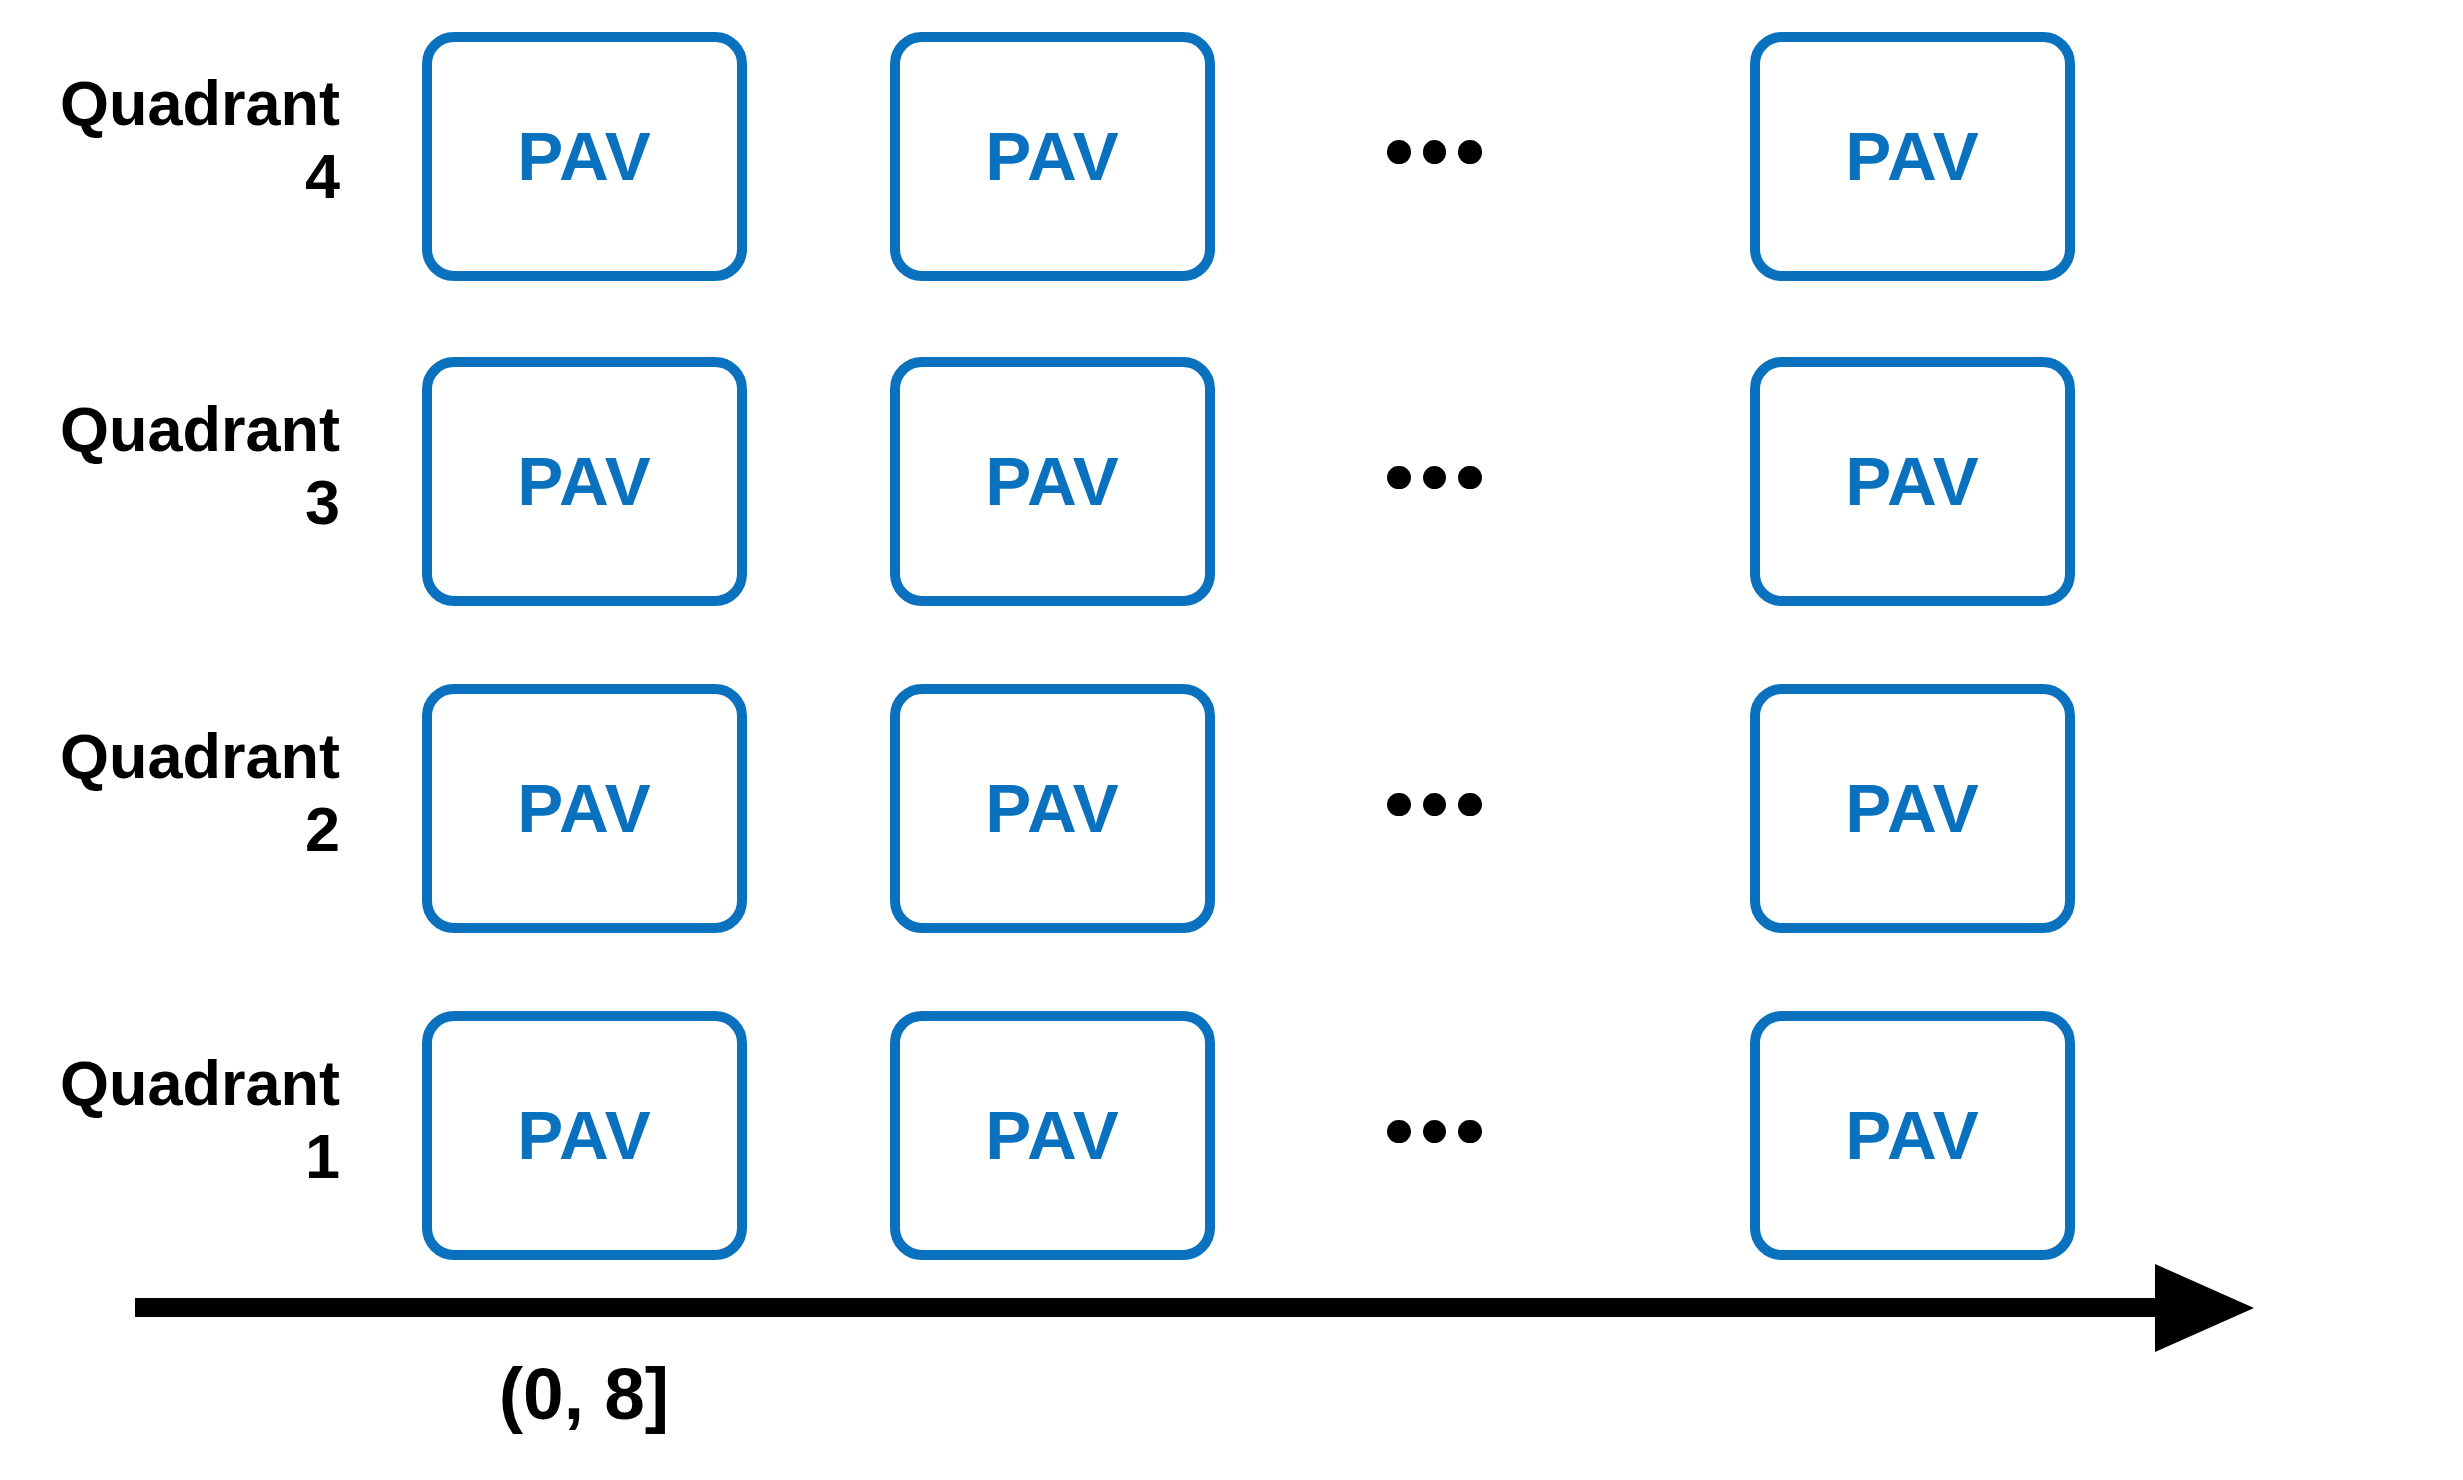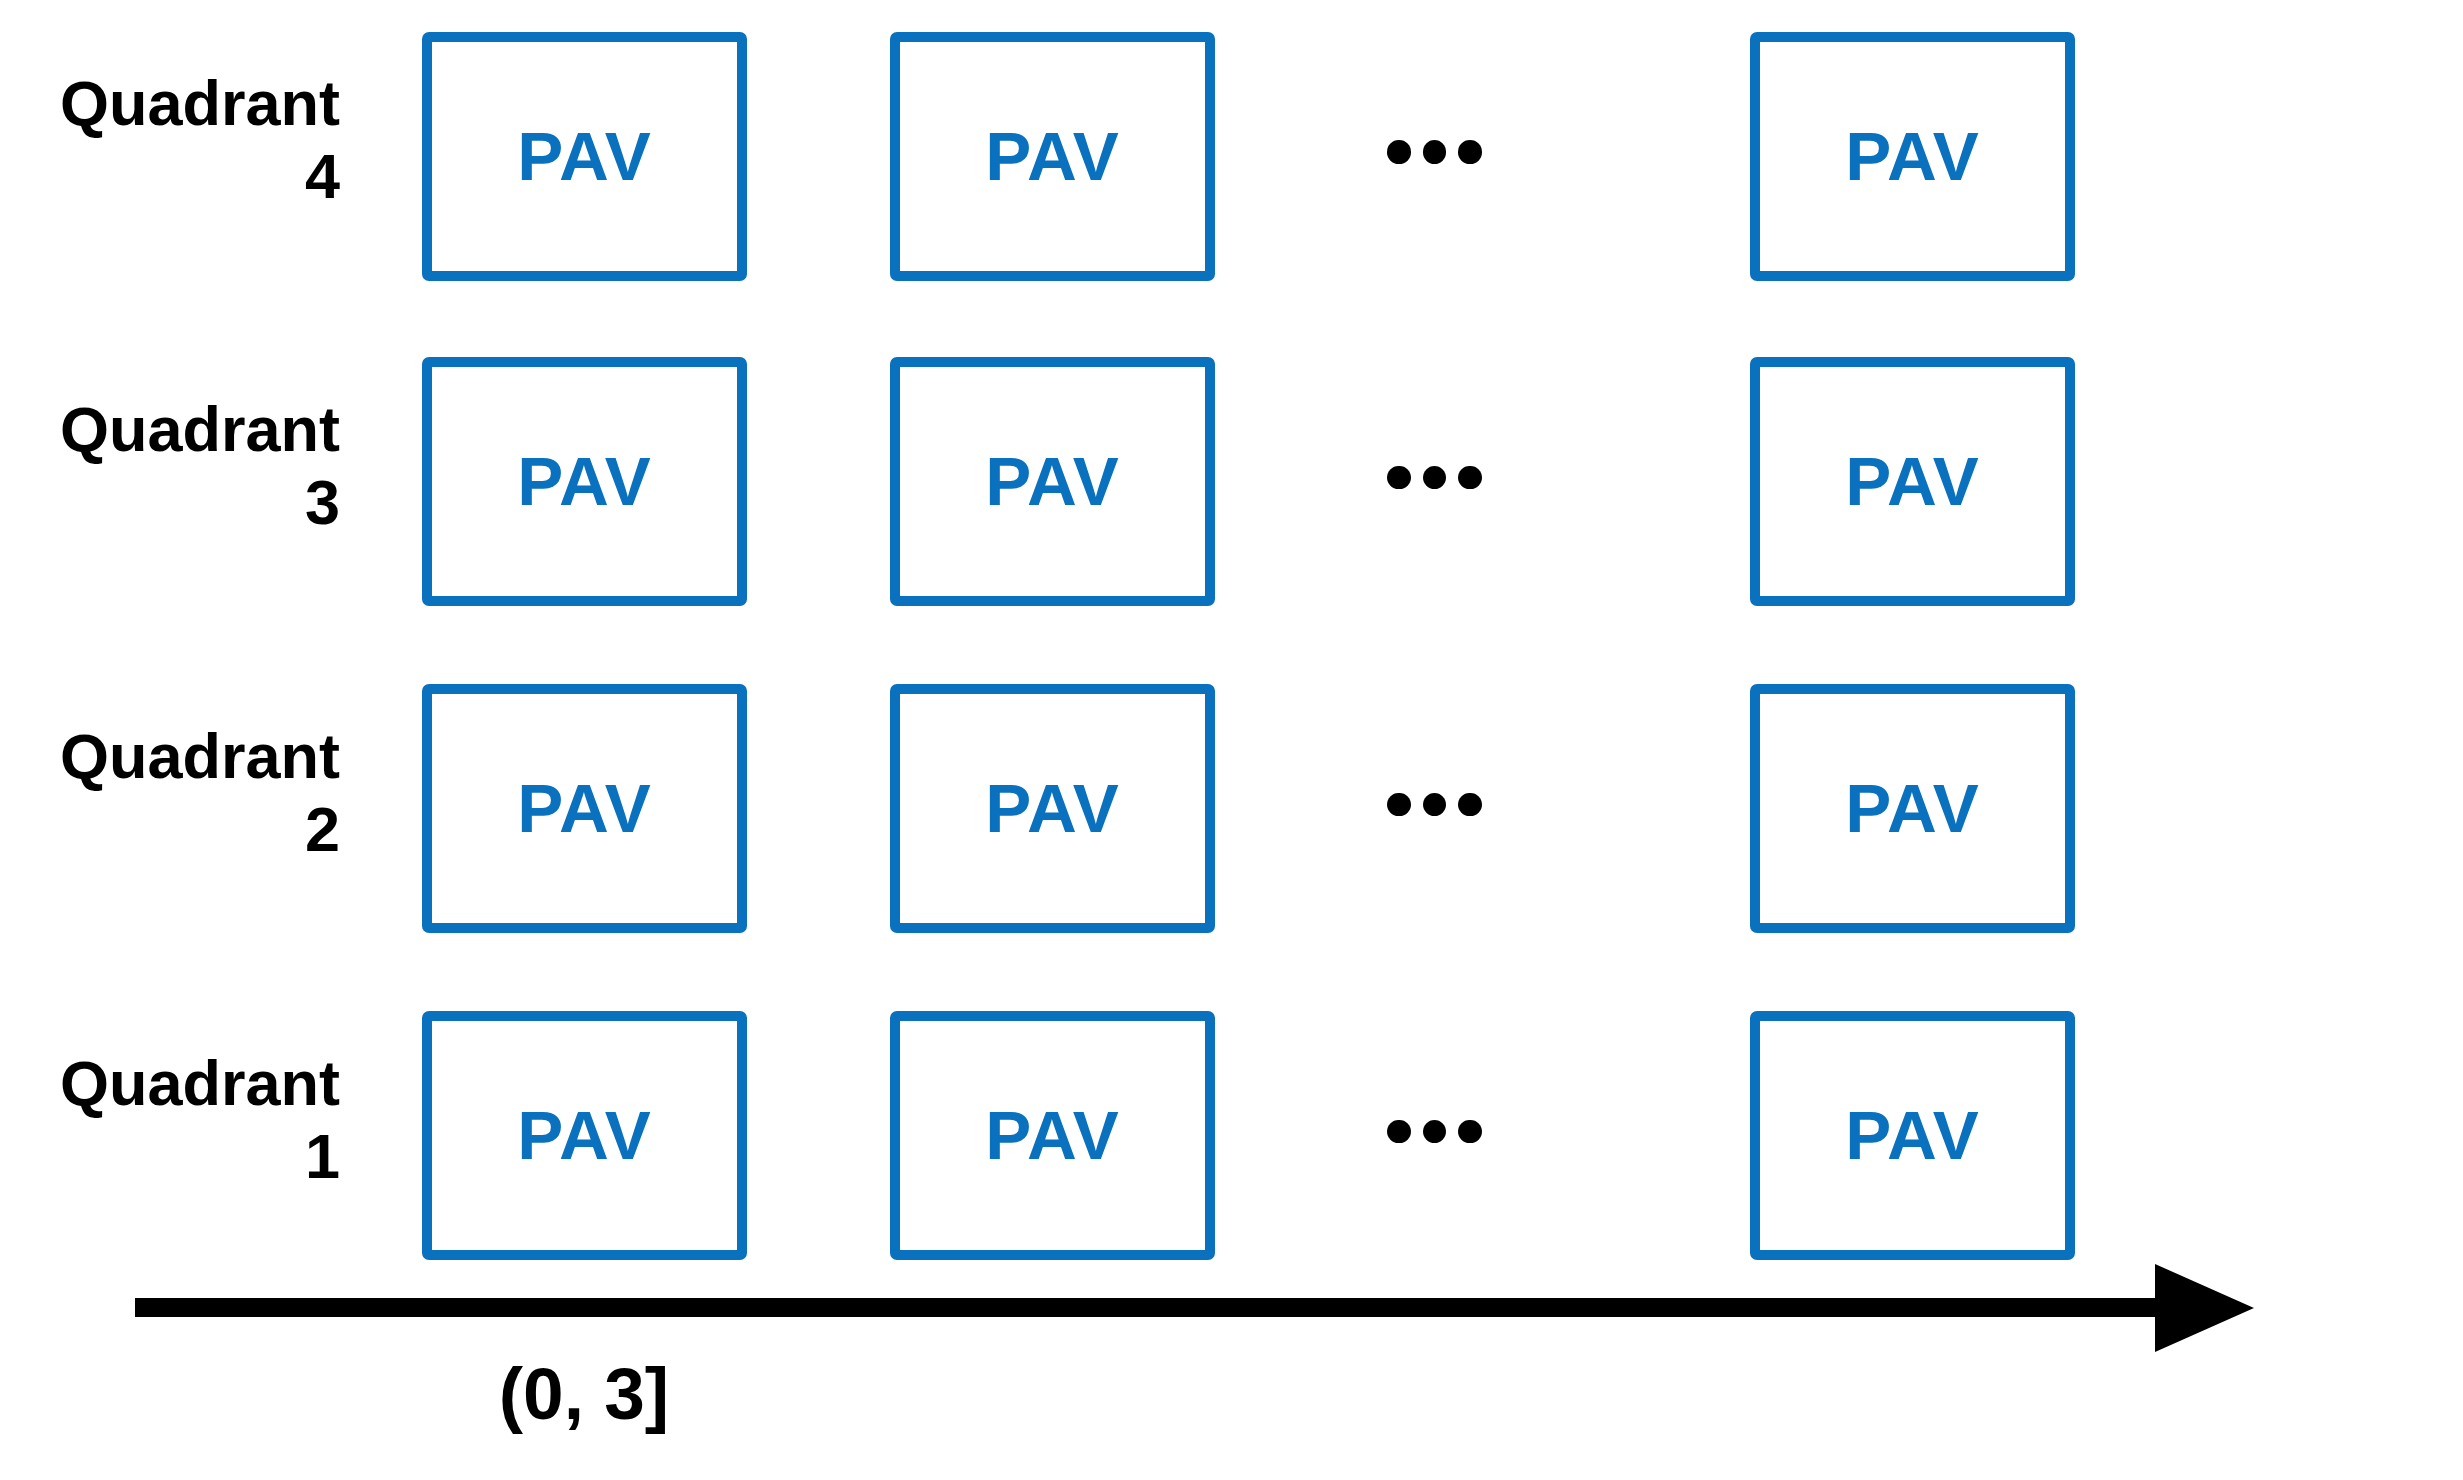--- a/index.html
+++ b/index.html
@@ -42,21 +42,21 @@
     text-align: center;
   }
   .qlabel span { display: block; }
 
   .pav-box {
     position: absolute;
     width: 325px;
     height: 249px;
     box-sizing: border-box;
     border: 10.8px solid var(--blue);
-    border-radius: 7px;
+    border-radius: 32px;
     background: #ffffff;
     display: flex;
     align-items: center;
     justify-content: center;
   }
   .pav-text {
     font-weight: 700;
     font-size: 69px;
     letter-spacing: 1px;
     color: var(--blue);
@@ -203,16 +203,16 @@
       <i></i>
       <i></i>
     </div>
   <div class="pav-box r4 c3">
     <span class="pav-text">PAV</span>
   </div>
 
   <div class="axis-line"></div>
   <div class="axis-head"></div>
 
-  <div class="tick t1">(0, 3]</div>
+  <div class="tick t1">(0, 8]</div>
 
 </div>
 
 
 </body></html>

